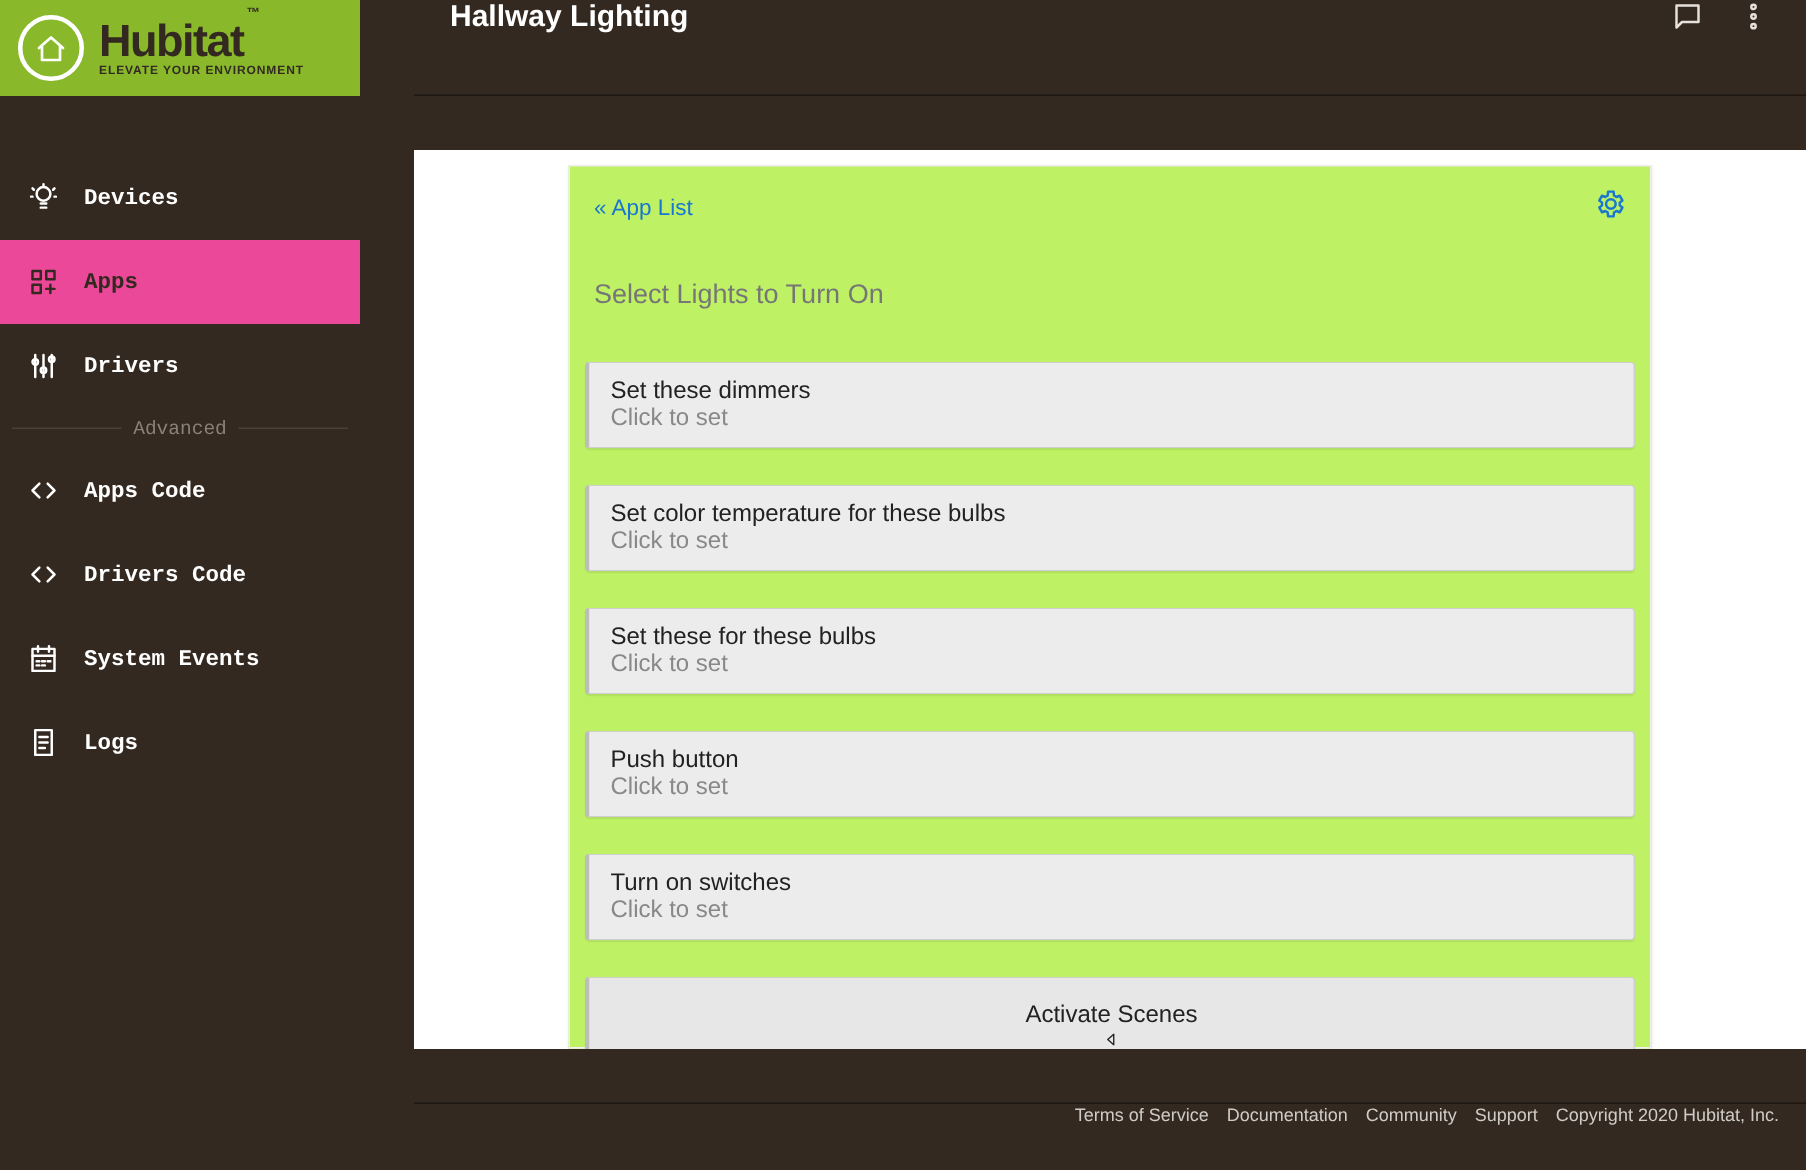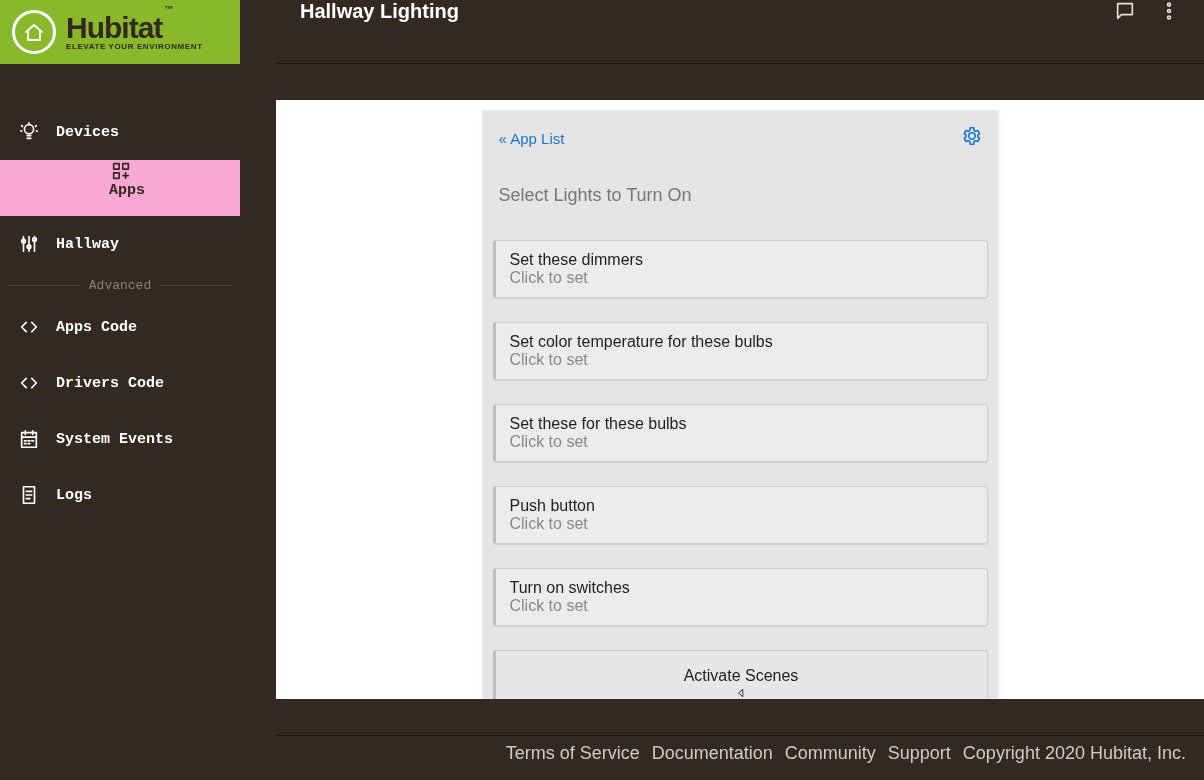--- a/index.html
+++ b/index.html
@@ -58,41 +58,41 @@
     font-family:Liberation Mono, monospace;
   }
   .side-item{
     display:flex; align-items:center;
     height:56px;
     padding-left:14px;
     font-size:15px; font-weight:600;
     cursor:pointer;
   }
   .side-item.active{
-    background:#f9a8d4; color:#332921;flex-direction:column;
+    background:#ec4899; color:#332921;
   }
   .side-item .ico{ width:30px; display:flex; justify-content:center; margin-right:12px;}
   .side-sep{
     display:flex; align-items:center; justify-content:center;
     color:#8a8179; font-size:13px; padding:6px 0;
   }
   .side-sep::before,.side-sep::after{
     content:""; flex:1; height:1px; background:#4a4139; margin:0 8px;
   }
 
   
   .main{
     background:#fff;
     grid-column:2; grid-row:2;
     display:flex; justify-content:center;
     overflow:auto;
   }
   .panel{
-    width:517px;
-    background:#e5e5e5;
+    width:722px;
+    background:#bef264;
     margin-top:10px;
     padding:14px 0 0 0;
     border:1px solid #eee;
     box-shadow:0 1px 3px rgba(0,0,0,.08);
     position:relative;
   }
   .panel-head{
     display:flex; align-items:center; padding:0 16px 6px 16px;
   }
   .back-link{ color:#1976d2; font-size:15px; font-weight:500; cursor:pointer; flex:1;}
@@ -132,22 +132,22 @@
   .done-btn{
     background:#eeeeee; border:1px solid #d0d0d0; border-radius:3px;
     padding:4px 16px; font-size:20px; font-weight:600; color:#333;
     cursor:pointer; box-shadow:0 1px 1px rgba(0,0,0,.1);
   }
 
   
   .footer{
     grid-column:2; grid-row:3;
     background:#332921; color:#d0cbc6;
-    display:flex; justify-content:flex-end; align-items:flex-end;
-    padding:16px 18px; font-size:18px;
+    display:flex; justify-content:flex-end; align-items:flex-start;
+    padding:0 18px; font-size:12px;
     border-top:1px solid #1e1711;
   }
   .footer a{ margin:0 6px; cursor:pointer; white-space:nowrap;}
   .footer .copyright{ margin-left:6px; white-space:nowrap;}
 
   
   svg{ stroke:currentColor; fill:none; stroke-width:1.8; stroke-linecap:round; stroke-linejoin:round;}
 </style>
 </head>
 <body>
@@ -207,21 +207,21 @@
     </div>
     <div class="side-item">
       <span class="ico">
         <svg width="22" height="22" viewBox="0 0 24 24">
             <path d="M6 4v16M12 4v16M18 4v16"></path>
             <circle cx="6" cy="9" r="2"></circle>
             <circle cx="12" cy="15" r="2"></circle>
             <circle cx="18" cy="7" r="2"></circle>
           </svg>
       </span>
-      <span>Hallway</span>
+      <span>Drivers</span>
     </div>
 
     <div class="side-sep">
         <span>Advanced</span>
       </div>
 
     <div class="side-item">
       <span class="ico">
         <svg width="22" height="22" viewBox="0 0 24 24">
             <path d="M9 7l-5 5 5 5M15 7l5 5-5 5"></path>

